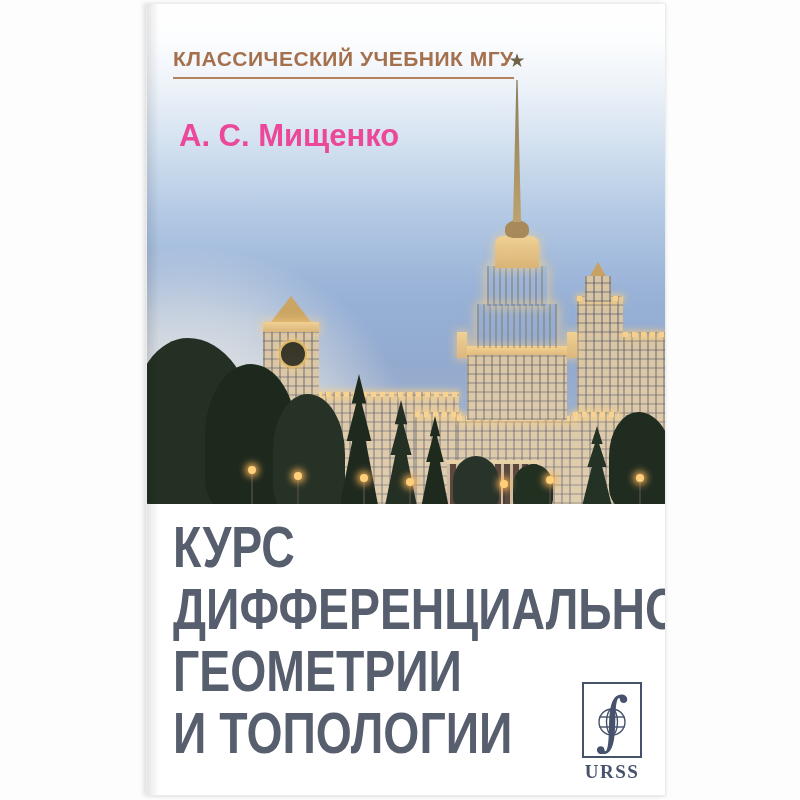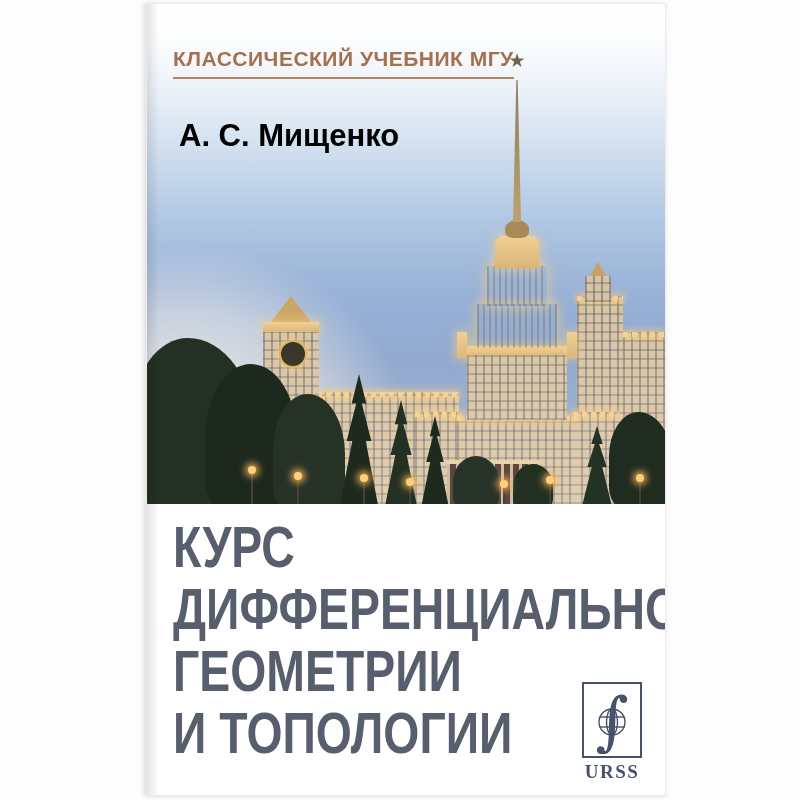--- a/index.html
+++ b/index.html
@@ -69,21 +69,21 @@
   }
   
   .series{
     position:absolute;left:26px;top:42px;
     font-size:21px;font-weight:bold;letter-spacing:.5px;line-height:26px;
     color:#a5704d;border-bottom:2px solid #b5835c;padding-bottom:5px;
     z-index:50;
   }
   .authors{
     position:absolute;left:32px;top:112px;z-index:50;
-    font-size:31px;font-weight:bold;line-height:40px;color:#000000;
+    font-size:31px;font-weight:bold;line-height:40px;color:#ec4899;
   }
   .authors span{display:block;}
   .title{
     position:absolute;left:26px;top:512px;z-index:50;color:#575e6d;
   }
   .title span{
     display:block;font-size:58px;line-height:62px;font-weight:bold;
     transform:scaleX(.80);transform-origin:0 50%;white-space:nowrap;
     letter-spacing:0;
   }

